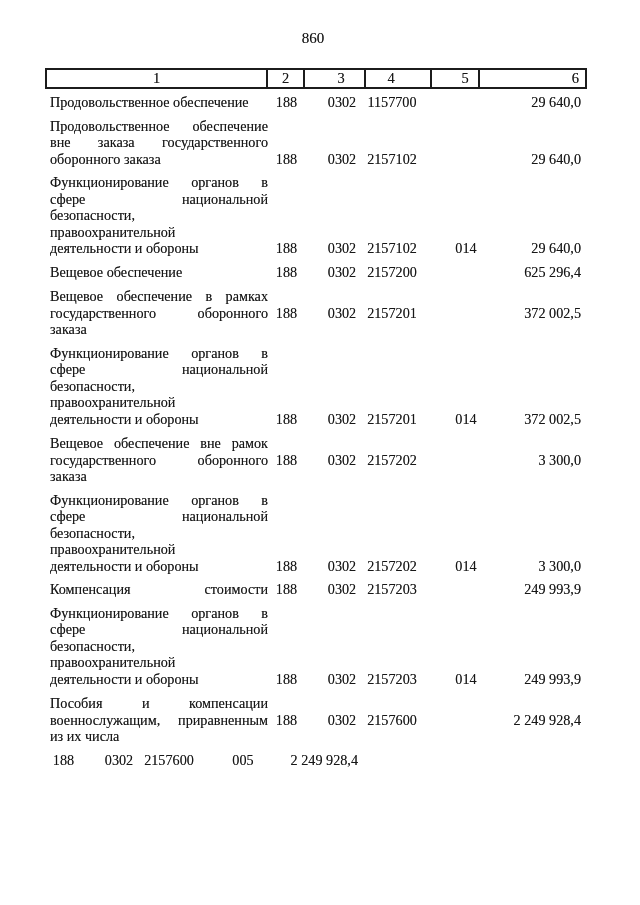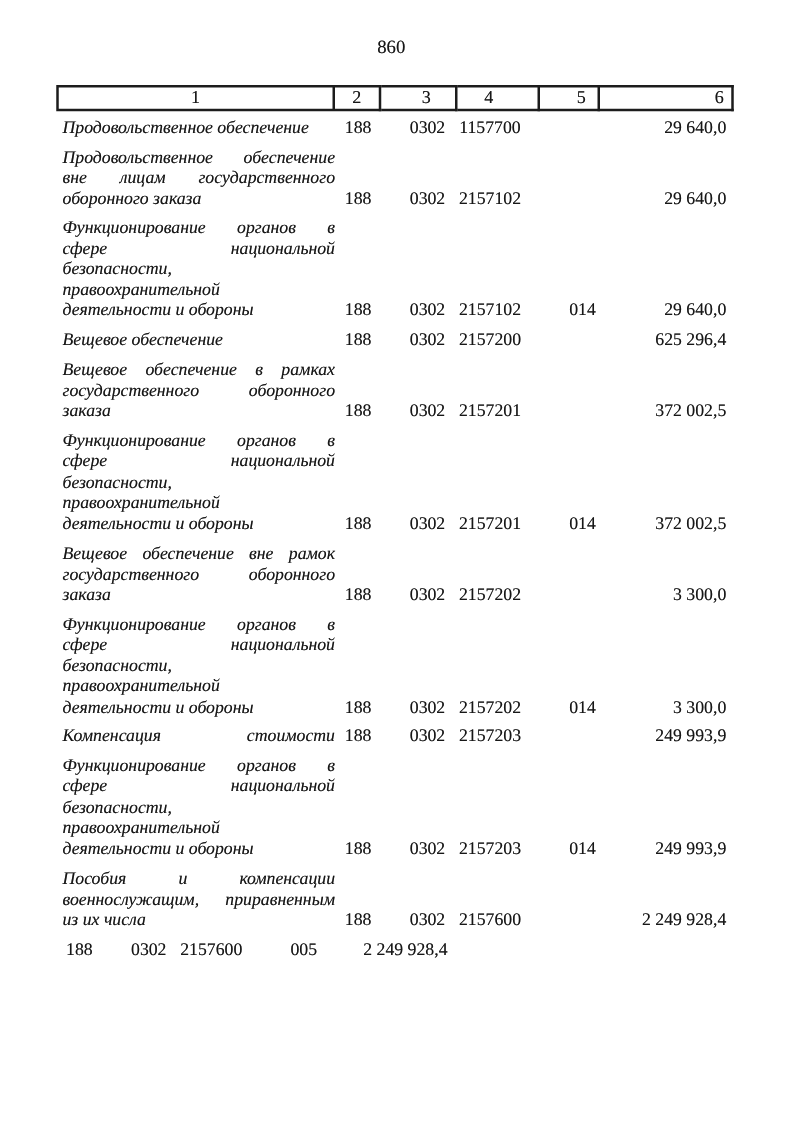--- a/index.html
+++ b/index.html
@@ -14,29 +14,29 @@
   }
   .tbl{position:absolute;left:45px;top:68px;width:542px;}
   .hrow{display:flex;height:21px;}
   .hcell{
     box-sizing:border-box;height:21px;border:2px solid #1c1c1c;border-left:none;
     text-align:center;font-size:14.5px;line-height:17px;flex:none;
   }
   .hcell.first{border-left:2px solid #1c1c1c;}
   .tbody{margin-top:5px;}
   .trow{display:flex;align-items:flex-end;margin-bottom:7px;}
-  .trow.sp{margin-top:8px;}
+  .trow.sp{margin-top:8px;align-items:center;}
   .cell{box-sizing:border-box;font-size:14.2px;line-height:16.5px;flex:none;}
   .c1{width:223px;}
   .c2{width:37px;text-align:center;}
   .c3{width:61px;text-align:center;padding-left:13px;}
   .c4{width:66px;text-align:center;padding-right:14px;}
   .c5{width:48px;text-align:center;padding-left:20px;}
   .c6{width:107px;text-align:right;padding-right:6px;}
-  .desc{padding-left:5px;font-style:italic;}
+  .desc{padding-left:5px;}
   .dl{text-align:justify;text-align-last:justify;white-space:nowrap;}
   .dl.last{text-align-last:left;}
 </style>
 </head>
 <body>
 
 <div class="doc">
   <div class="page-number">860</div>
   <div class="tbl">
     <div class="hrow" id="header-row">
@@ -54,21 +54,21 @@
           </div>
           <div class="cell c2">188</div>
           <div class="cell c3">0302</div>
           <div class="cell c4">1157700</div>
           <div class="cell c5"></div>
           <div class="cell c6">29 640,0</div>
         </div>
         <div class="trow">
           <div class="cell c1 desc">
             <div class="dl">Продовольственное обеспечение</div>
-            <div class="dl">вне лицам государственного</div>
+            <div class="dl">вне заказа государственного</div>
             <div class="dl last">оборонного заказа</div>
           </div>
           <div class="cell c2">188</div>
           <div class="cell c3">0302</div>
           <div class="cell c4">2157102</div>
           <div class="cell c5"></div>
           <div class="cell c6">29 640,0</div>
         </div>
         <div class="trow">
           <div class="cell c1 desc">

